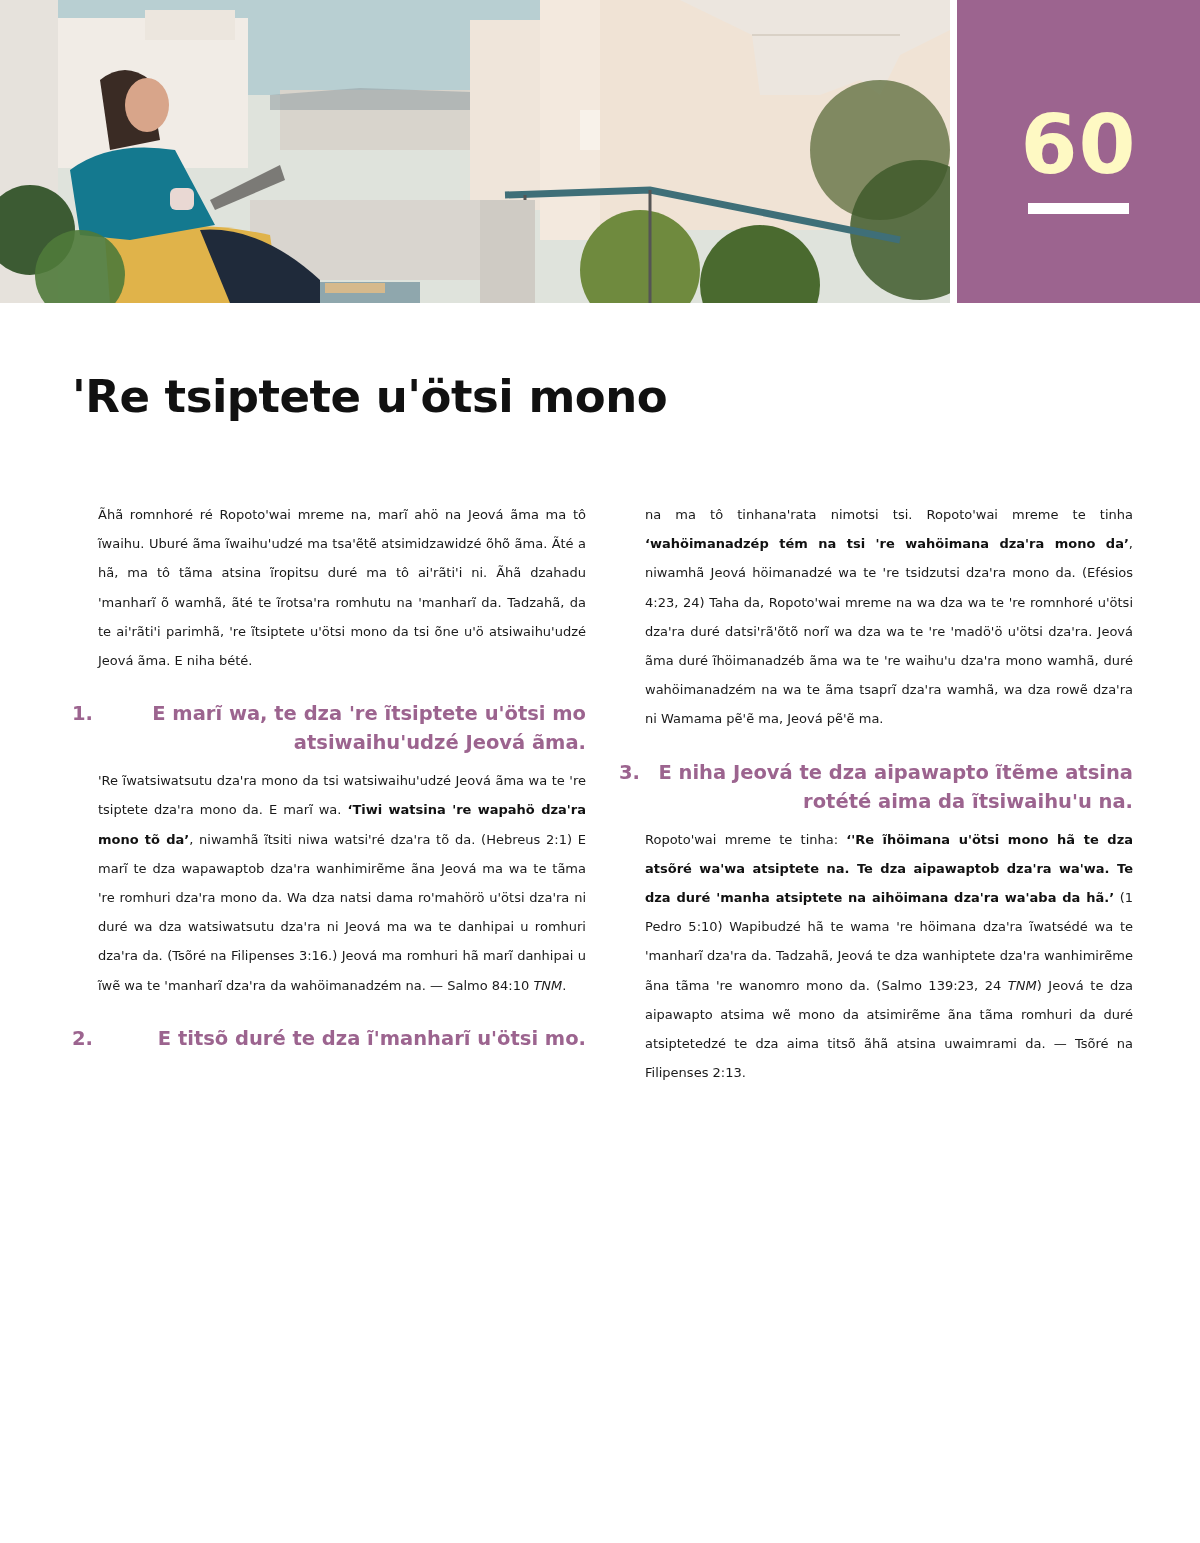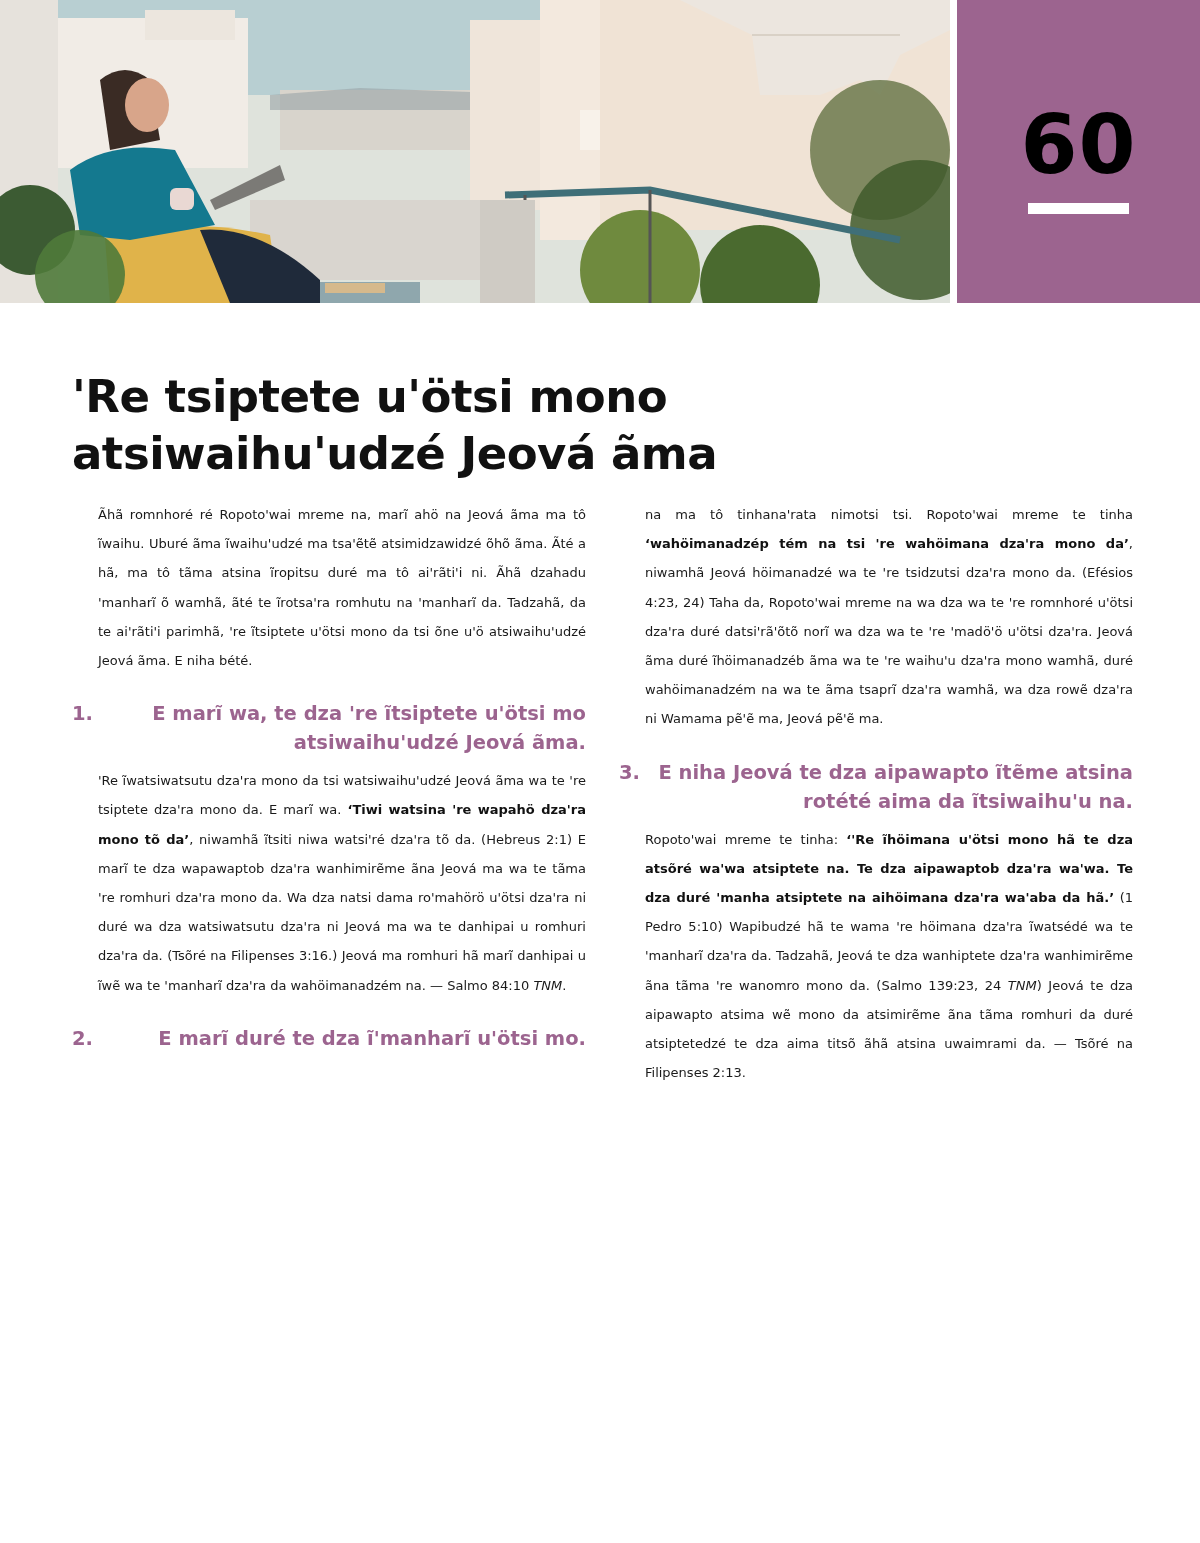--- a/index.html
+++ b/index.html
@@ -13,21 +13,21 @@
   }
   .photo svg { position: absolute; left: 0; top: 0; width: 950px; height: 303px; }
 
   
   .badge {
     position: absolute; left: 957px; top: 0; width: 243px; height: 303px;
     background: #9c648f;
   }
   .badge-number {
     position: absolute; left: 0; right: 0; top: 100px; text-align: center;
-    color: #000000; font-family: "DejaVu Sans", sans-serif; font-weight: bold;
+    color: #fef9c3; font-family: "DejaVu Sans", sans-serif; font-weight: bold;
     font-size: 82px; line-height: 90px; letter-spacing: 1px;
   }
   .badge-rule {
     position: absolute; left: 71px; top: 203px; width: 101px; height: 11px; background: #ffffff;
   }
 
   
   .title {
     position: absolute; left: 72px; top: 352px; width: 800px;
     font-family: "DejaVu Sans", sans-serif; font-weight: bold;
@@ -107,35 +107,34 @@
   </svg>
 </div>
 
 <div class="badge">
   <div class="badge-number">60</div>
   <div class="badge-rule"></div>
 </div>
 
 <h1 class="title">
   <span>'Re tsiptete u'ötsi mono</span><br>
-  <span>atsiwaihu'udzé Jeová ãma</span>
 </h1>
 
 <div class="col col-left">
   <p class="para">Ãhã romnhoré ré Ropoto'wai mreme na, marĩ ahö na Jeová ãma ma tô ĩwaihu. Uburé ãma ĩwaihu'udzé ma tsa'ẽtẽ atsimidzawidzé õhõ ãma. Ãté a hã, ma tô tãma atsina ĩropitsu duré ma tô ai'rãti'i ni. Ãhã dzahadu 'manharĩ õ wamhã, ãté te ĩrotsa'ra romhutu na 'manharĩ da. Tadzahã, da te ai'rãti'i parimhã, 're ĩtsiptete u'ötsi mono da tsi õne u'ö atsiwaihu'udzé Jeová ãma. E niha bété.</p>
 
   <div class="heading">
     <span class="num">1.</span>
     <span class="txt">E marĩ wa, te dza 're ĩtsiptete u'ötsi mo atsiwaihu'udzé Jeová ãma.</span>
   </div>
   <p class="para"><span>'Re ĩwatsiwatsutu dza'ra mono da tsi watsi­waihu'udzé Jeová ãma wa te 're tsiptete dza­'ra mono da. E marĩ wa. </span><b>‘Tiwi watsina 're wa­pahö dza'ra mono tõ da’</b><span>, niwamhã ĩtsiti niwa watsi'ré dza'ra tõ da. (Hebreus 2:1) E marĩ te dza wapawaptob dza'ra wanhimirẽme ãna Jeová ma wa te tãma 're romhuri dza'ra mono da. Wa dza natsi dama ro'mahörö u'ötsi dza'ra ni duré wa dza watsiwatsutu dza'ra ni Jeová ma wa te danhipai u romhuri dza'ra da. (Tsõré na Filipen­ses 3:16.) Jeová ma romhuri hã marĩ danhipai u ĩwẽ wa te 'manharĩ dza'ra da wahöimanadzém na. — Salmo 84:10 </span><i>TNM</i><span>.</span></p>
 
   <div class="heading">
     <span class="num">2.</span>
-    <span class="txt">E marĩ duré te dza ĩ'manharĩ u'ötsi mo.</span>
+    <span class="txt">E titsõ duré te dza ĩ'manharĩ u'ötsi mo.</span>
   </div>
 </div>
 
 <div class="col col-right">
   <p class="para"><span>na ma tô tinhana'rata nimotsi tsi. Ropoto'wai mreme te tinha </span><b>‘wahöimanadzép tém na tsi 're wahöimana dza'ra mono da’</b><span>, niwamhã Jeová höimanadzé wa te 're tsidzutsi dza'ra mono da. (Efésios 4:23, 24) Taha da, Ropoto'wai mreme na wa dza wa te 're romnhoré u'ötsi dza'ra duré datsi'rã'õtõ norĩ wa dza wa te 're 'madö'ö u'ötsi dza'ra. Jeová ãma duré ĩhöimanadzéb ãma wa te 're waihu'u dza'ra mono wamhã, duré wahöi­manadzém na wa te ãma tsaprĩ dza'ra wamhã, wa dza rowẽ dza'ra ni Wamama pẽ'ẽ ma, Jeová pẽ'ẽ ma.</span></p>
 
   <div class="heading">
     <span class="num">3.</span>
     <span class="txt">E niha Jeová te dza aipawapto ĩtẽme atsina rotété aima da ĩtsiwaihu'u na.</span>
   </div>

